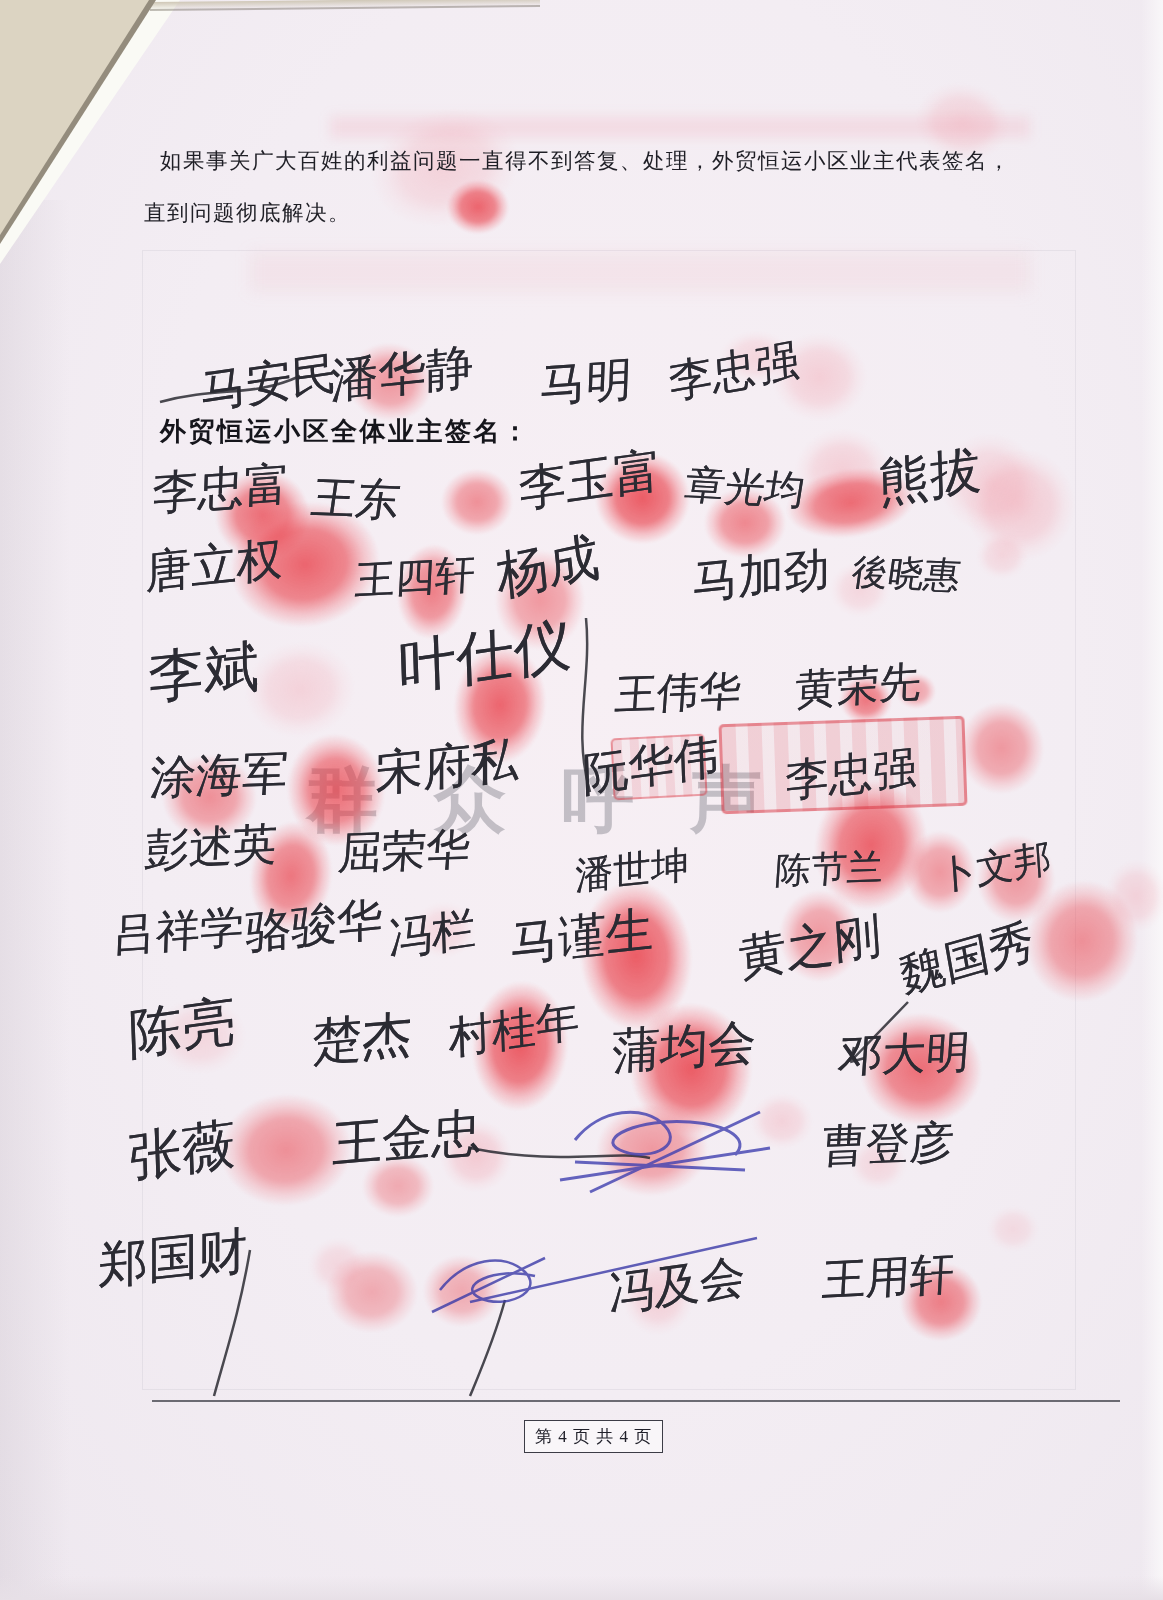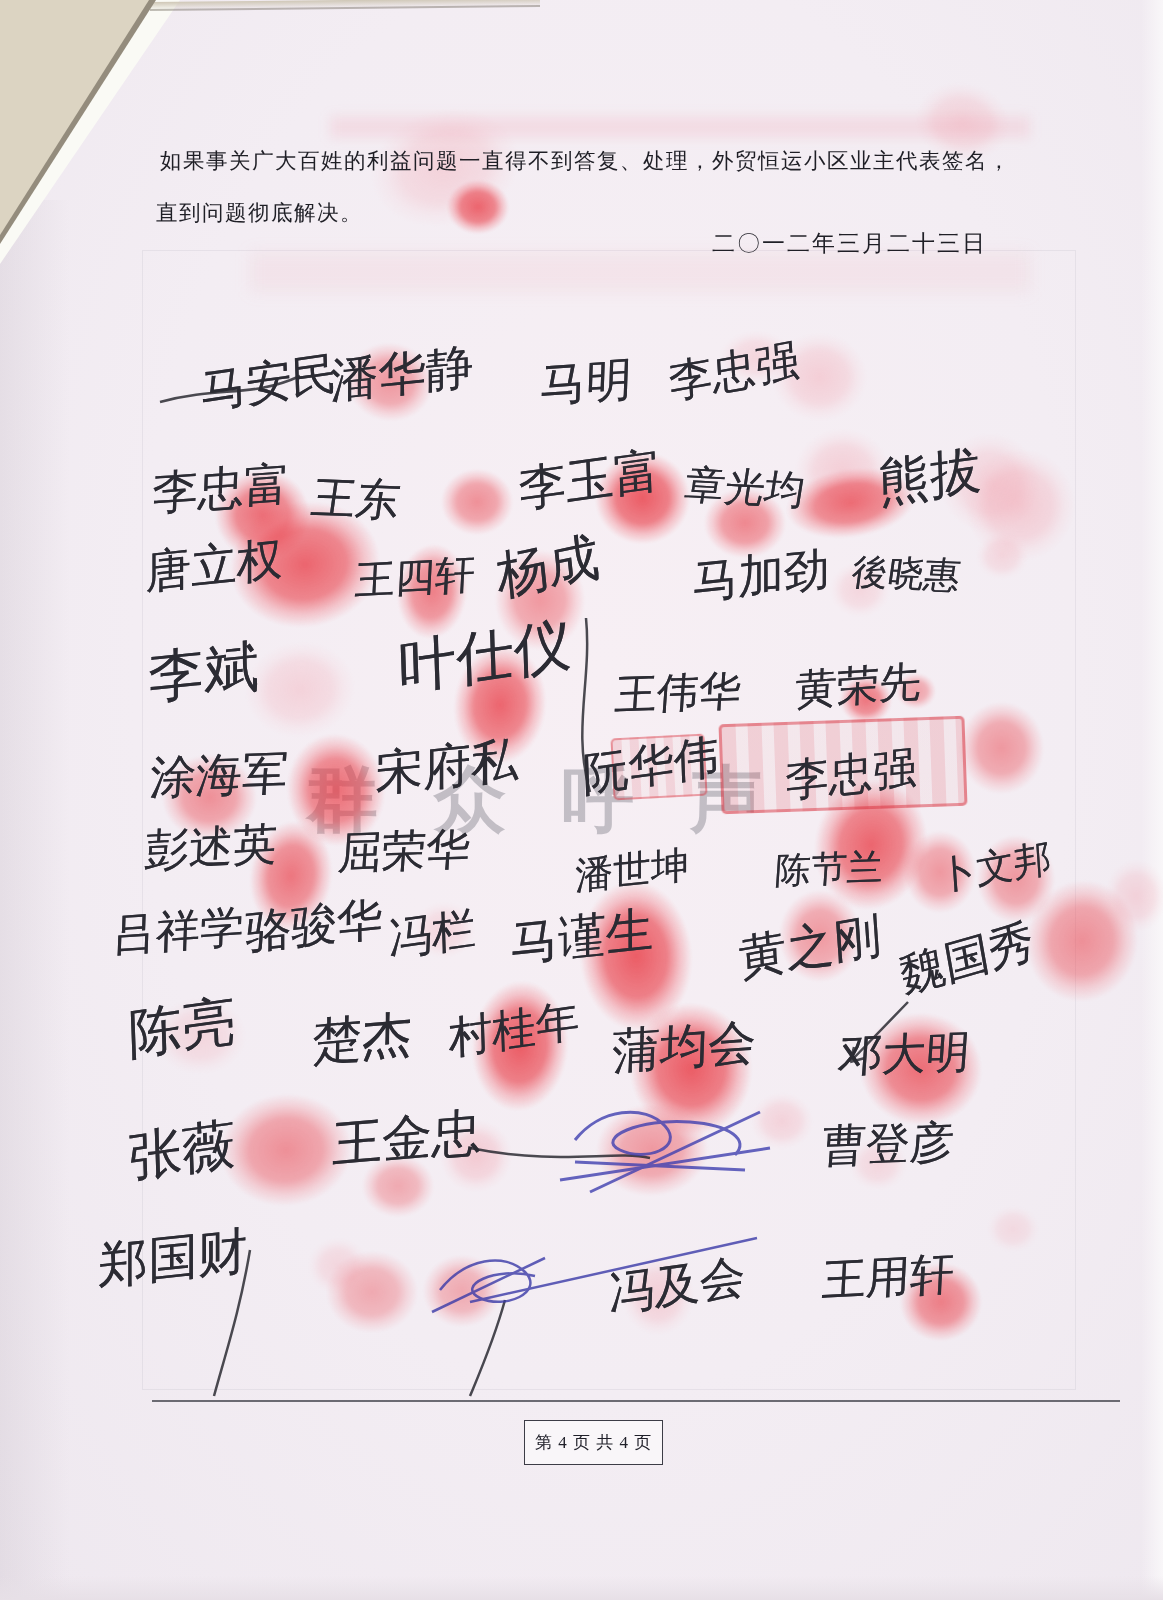--- a/index.html
+++ b/index.html
@@ -30,21 +30,21 @@
   
   .ghost-frame{left:142px;top:250px;width:932px;height:1138px;
     border:1px solid rgba(120,120,140,.10);z-index:1;}
   .ghost-row1{left:330px;top:116px;width:700px;height:22px;background:rgba(240,120,140,.14);
     filter:blur(6px);z-index:1;}
   .ghost-row2{left:250px;top:252px;width:780px;height:40px;background:rgba(235,150,160,.10);
     filter:blur(8px);z-index:1;}
   
   .typed{color:#1f1f26;letter-spacing:1.5px;font-size:21.5px;z-index:10;}
   .p1{left:160px;top:146px;width:860px;}
-  .p2{left:156px;top:198px;width:860px;}
+  .p2{left:144px;top:198px;width:860px;}
   .date{right:176px;top:228px;font-size:23px;letter-spacing:2px;z-index:10;color:#1f1f26;}
   .heading{left:160px;color:#15151b;font-weight:bold;font-size:26px;letter-spacing:2.5px;z-index:10;}
   .h-rep{top:300px;}
   .h-all{top:414px;}
   
   .watermark{left:306px;top:752px;font-size:72px;font-weight:bold;letter-spacing:56px;
     color:rgba(110,110,120,.38);z-index:3;white-space:nowrap;
     font-family:"Liberation Sans","DejaVu Sans",sans-serif;}
   
   .fp{position:absolute;border-radius:52% 48% 55% 45%/50% 55% 45% 52%;filter:blur(1.2px);z-index:8;}
@@ -59,21 +59,21 @@
   .seal-b{left:612px;top:736px;width:90px;height:58px;border:2.5px solid rgba(214,43,56,.4);
     transform:rotate(-3deg);
     background:repeating-linear-gradient(90deg,rgba(214,43,56,.14) 0 9px,rgba(214,43,56,.03) 9px 17px);
     filter:blur(.4px);}
   
   .sig{position:absolute;color:#2b2b33;z-index:11;white-space:nowrap;
     font-family:"Liberation Serif","DejaVu Serif",serif;
     text-shadow:0 0 .5px rgba(43,43,51,.8);}
   
   .rule{left:152px;top:1400px;width:968px;height:2px;background:#53535c;opacity:.85;z-index:10;}
-  .pagebox{left:524px;top:1420px;border:1.5px solid #3c3c46;padding:10px 10px;
+  .pagebox{left:524px;top:1420px;border:1.5px solid #3c3c46;padding:4px 10px;
     font-size:17px;letter-spacing:1px;color:#20202a;background:rgba(255,255,255,.5);z-index:10;}
   svg.strokes{position:absolute;left:0;top:0;z-index:12;pointer-events:none;}
 </style>
 </head>
 <body>
 
 <div id="scan">
 
   <div class="abs ghost-frame"></div>
   <div class="abs ghost-row1"></div>
@@ -141,21 +141,21 @@
       <div class="fp fp-light" style="left: 622px; top: 1257px; width: 72px; height: 78px; opacity: 0.4; transform: rotate(0deg);"></div>
       <div class="fp fp-dark" style="left: 900px; top: 1263px; width: 82px; height: 78px; opacity: 0.65; transform: rotate(-8deg);"></div>
       <div class="fp fp-light" style="left: 987px; top: 1206px; width: 52px; height: 46px; opacity: 0.25; transform: rotate(0deg);"></div>
     </div>
 
   <div class="abs seal seal-a"></div>
   <div class="abs seal seal-b"></div>
 
   <div class="abs typed p1">如果事关广大百姓的利益问题一直得不到答复、处理，外贸恒运小区业主代表签名，</div>
   <div class="abs typed p2">直到问题彻底解决。</div>
-  <div class="abs date">二〇一二年三月二十三日</div>
+  <div class="abs heading h-all">外贸恒运小区全体业主签名：</div>
 
   <div class="abs" style="left:0;top:0;width:100%;height:100%;">
       <span class="sig" style="left: 200px; top: 352px; font-size: 46px; transform: rotate(-8deg) skewX(-6deg);">马安民</span>
       <span class="sig" style="left: 330px; top: 342px; font-size: 48px; transform: rotate(-6deg) skewX(-6deg);">潘华静</span>
       <span class="sig" style="left: 540px; top: 352px; font-size: 46px; transform: rotate(-4deg) skewX(-6deg);">马明</span>
       <span class="sig" style="left: 668px; top: 342px; font-size: 44px; transform: rotate(-10deg) skewX(-6deg);">李忠强</span>
       <span class="sig" style="left: 152px; top: 458px; font-size: 46px; transform: rotate(-4deg) skewX(-6deg);">李忠富</span>
       <span class="sig" style="left: 312px; top: 470px; font-size: 44px; transform: rotate(2deg) skewX(-6deg);">王东</span>
       <span class="sig" style="left: 518px; top: 448px; font-size: 48px; transform: rotate(-8deg) skewX(-6deg);">李玉富</span>
       <span class="sig" style="left: 685px; top: 460px; font-size: 40px; transform: rotate(3deg) skewX(-6deg);">章光均</span>

